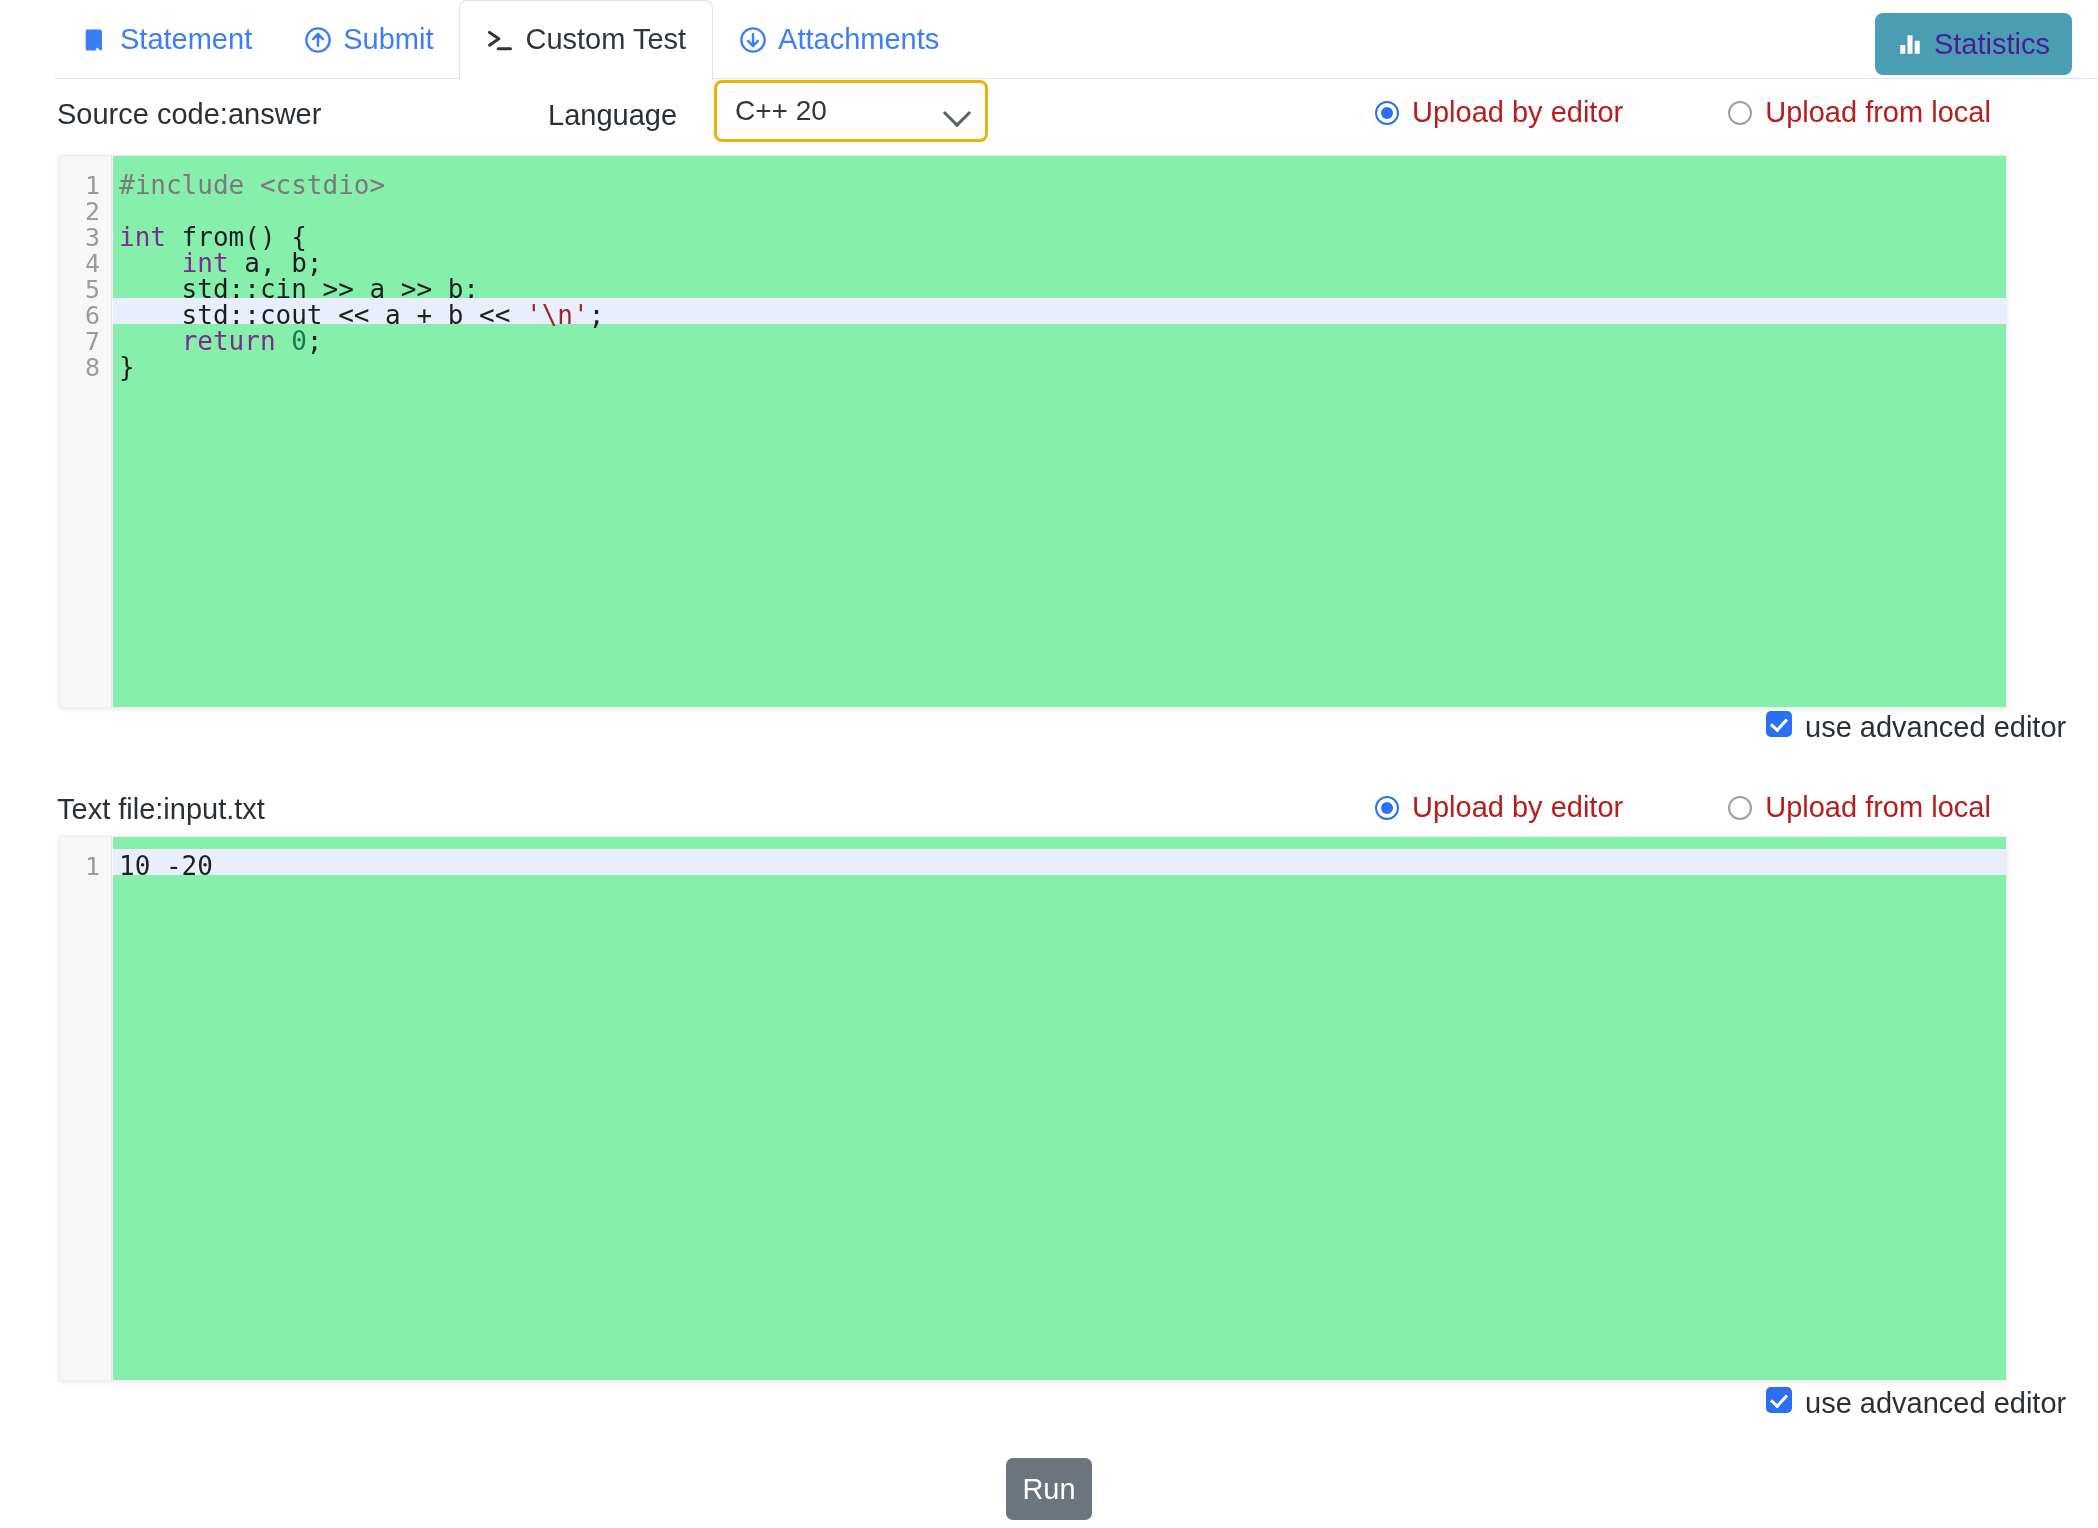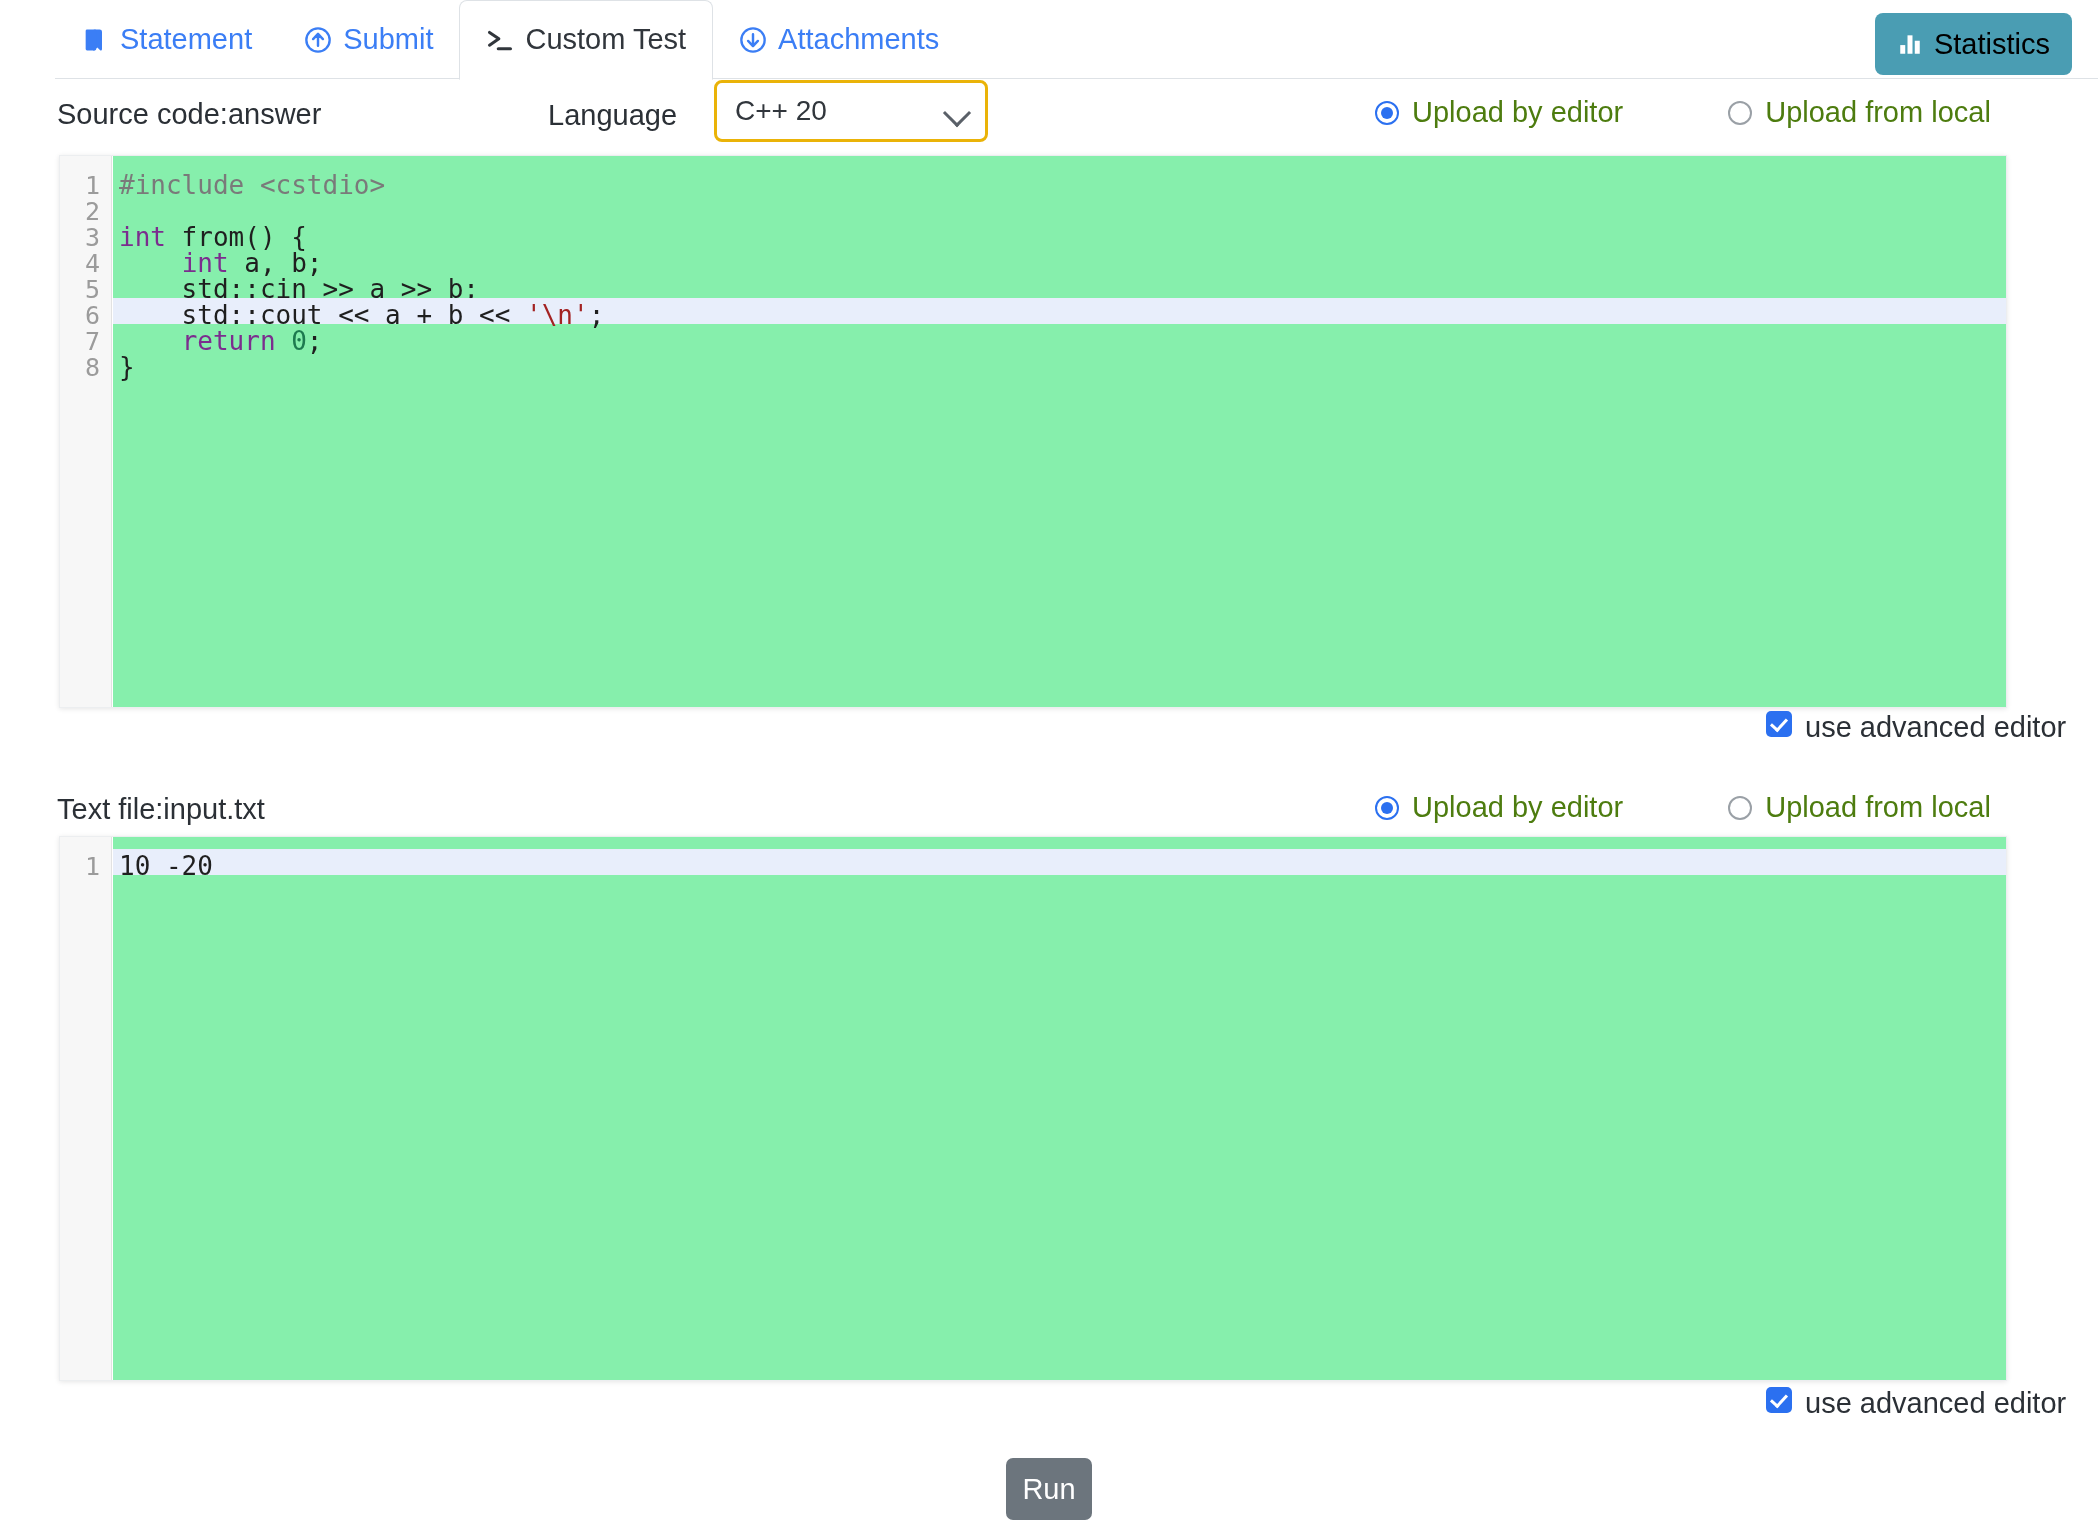--- a/index.html
+++ b/index.html
@@ -48,21 +48,21 @@
   }
   .tab-ico { display: inline-flex; align-items: center; justify-content: center; width: 28px; height: 28px; flex: 0 0 28px; }
   .tab-ico svg { display: block; }
 
   
   .stats-btn {
     position: absolute; right: 26px; top: 13px;
     height: 62px; padding: 0 22px;
     display: flex; align-items: center; gap: 11px;
     background: #4a9db3;
-    color: #000000;
+    color: #4c1d95;
     border: none; border-radius: 8px;
     font-size: 29px;
     font-family: "Liberation Sans", sans-serif;
     cursor: pointer;
   }
   .stats-btn svg { display: block; }
 
   
   .meta-row {
     position: absolute; left: 0; top: 79px; width: 2098px; height: 73px;
@@ -99,21 +99,21 @@
   .radio-dot {
     width: 24px; height: 24px; border-radius: 50%;
     border: 2px solid #9aa0a6; background: #fff;
     flex: 0 0 24px; position: relative;
   }
   .radio-dot.on { border-color: #2b70f0; }
   .radio-dot.on::after {
     content: ""; position: absolute; left: 4px; top: 4px;
     width: 12px; height: 12px; border-radius: 50%; background: #2b70f0;
   }
-  .radio-label { font-size: 29px; color: #4d7c0f; white-space: nowrap; }
+  .radio-label { font-size: 29px; color: #b91c1c; white-space: nowrap; }
 
   
   .editor {
     position: absolute;
     background: #ffffff;
     border: 1px solid #eceef0;
     box-shadow: 0 1px 5px rgba(0,0,0,0.10);
     overflow: hidden;
   }
   .gutter {

